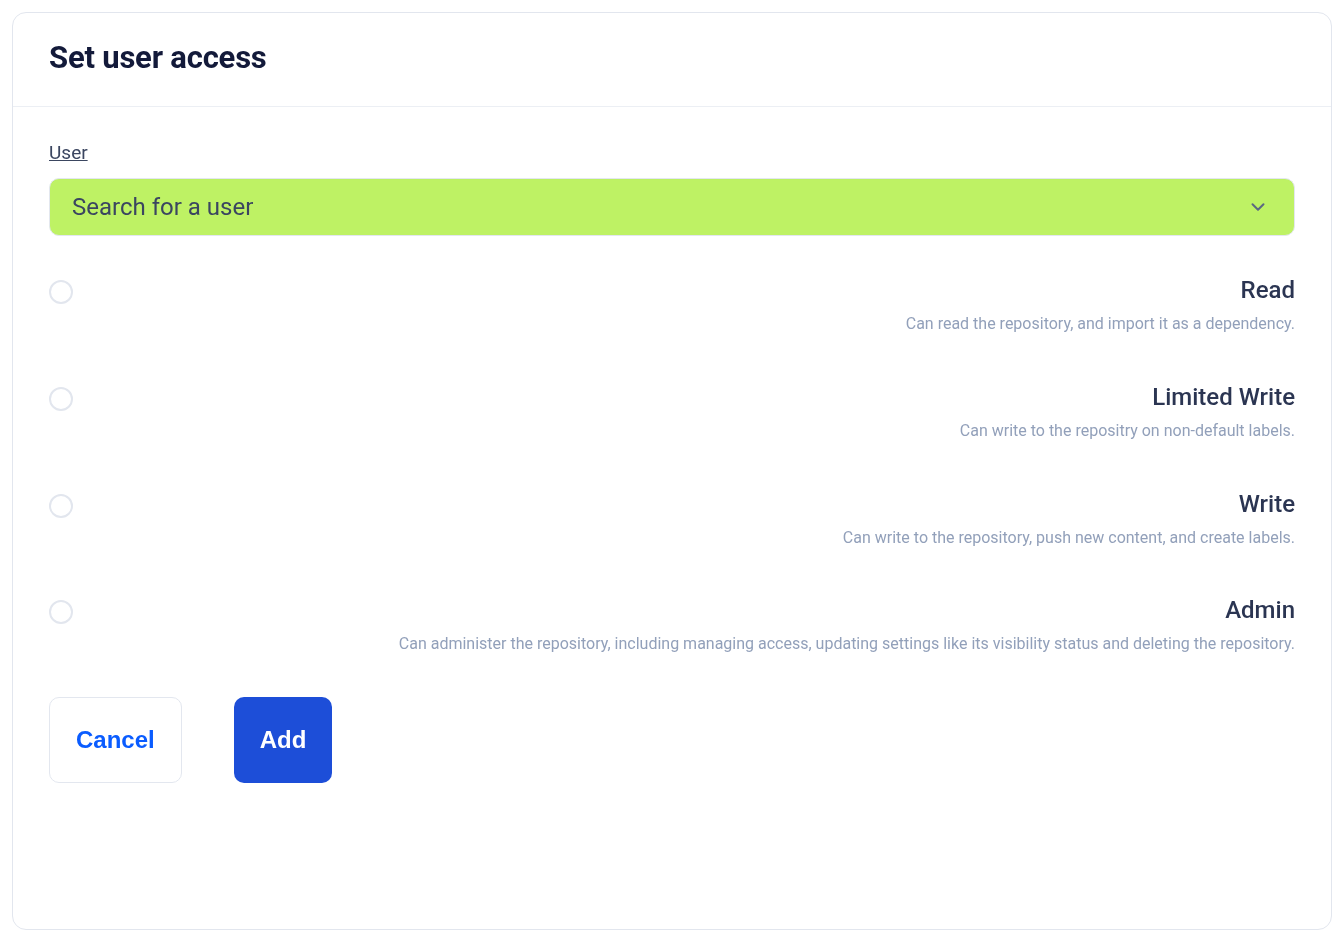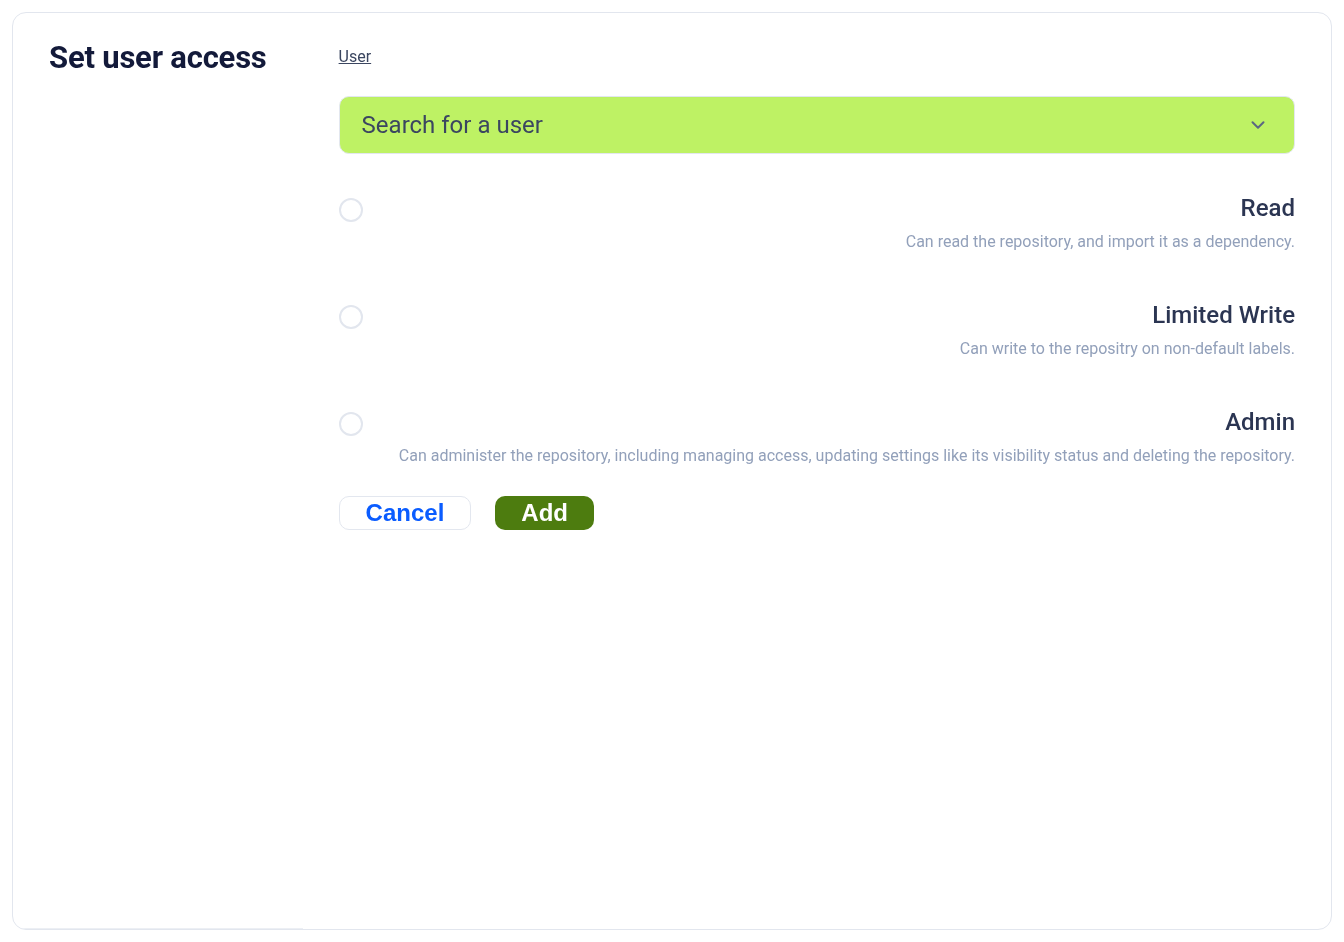--- a/index.html
+++ b/index.html
@@ -15,40 +15,40 @@
       padding: 12px;
     }
     .modal {
       border: 1px solid #e2e6ee;
       border-radius: 14px;
       width: 100%;
       height: 100%;
       background: #fff;
       overflow: hidden;
       display: flex;
-      flex-direction: row;
+      flex-direction: column;
     }
     .modal-header {
       padding: 26px 36px 30px 36px;
       border-bottom: 1px solid #eceff4;
     }
     .modal-title {
       font-size: 31px;
       font-weight: 700;
       color: #131a3a;
       letter-spacing: -0.2px;
     }
     .modal-body {
       padding: 34px 36px 28px 36px;
       flex: 1;
     }
     .field-label {
-      font-size: 16px;
+      font-size: 19px;
       color: #3b4660;
-      margin-bottom: 30px;
+      margin-bottom: 14px;
       display: block;
       text-decoration: underline;
     }
     .select-box {
       width: 100%;
       border: 1px solid #e3e7ef;
       border-radius: 10px;
       padding: 14px 22px;
       display: flex;
       align-items: center;
@@ -75,21 +75,21 @@
     }
     .radio-item {
       display: flex;
       align-items: flex-start;
       gap: 22px;
       margin-bottom: 46px;
       cursor: pointer;
       text-align: right;
     }
     .radio-item:last-child {
-      margin-bottom: 28px;
+      margin-bottom: 40px;
     }
     .radio-circle {
       width: 24px;
       height: 24px;
       border: 2px solid #e2e6ee;
       border-radius: 50%;
       flex-shrink: 0;
       margin-top: 4px;
       background: #fff;
     }
@@ -108,33 +108,34 @@
       line-height: 1.55;
     }
     .button-row {
       display: flex;
       gap: 24px;
       margin-top: 20px;
     }
     .btn {
       font-size: 24px;
       font-weight: 600;
-      padding: 2px 26px;
+      padding: 28px 26px;
       border-radius: 10px;
       border: none;
       cursor: pointer;
     }
     .btn-cancel {
       background: #fff;
       color: #0a5cff;
       border: 1px solid #e3e7ef;
     }
     .btn-add {
-      background: #4d7c0f;
+      background: #1d4ed8;
       color: #ffffff;
+      margin-left: 28px;
     }
   </style>
 </head>
 <body>
 
 <div class="modal">
   <div class="modal-header">
     <h1 class="modal-title">Set user access</h1>
   </div>
   <div class="modal-body">
@@ -161,20 +162,27 @@
       </div>
 
       <div class="radio-item">
         <div class="radio-circle"></div>
         <div class="radio-text">
           <div class="radio-title">Limited Write</div>
           <div class="radio-desc">Can write to the repositry on non-default labels.</div>
         </div>
       </div>
 
+      <div class="radio-item">
+        <div class="radio-circle"></div>
+        <div class="radio-text">
+          <div class="radio-title">Write</div>
+          <div class="radio-desc">Can write to the repository, push new content, and create labels.</div>
+        </div>
+      </div>
 
       <div class="radio-item">
         <div class="radio-circle"></div>
         <div class="radio-text">
           <div class="radio-title">Admin</div>
           <div class="radio-desc">Can administer the repository, including managing access, updating settings like its visibility status and deleting the repository.</div>
         </div>
       </div>
 
     </div>

